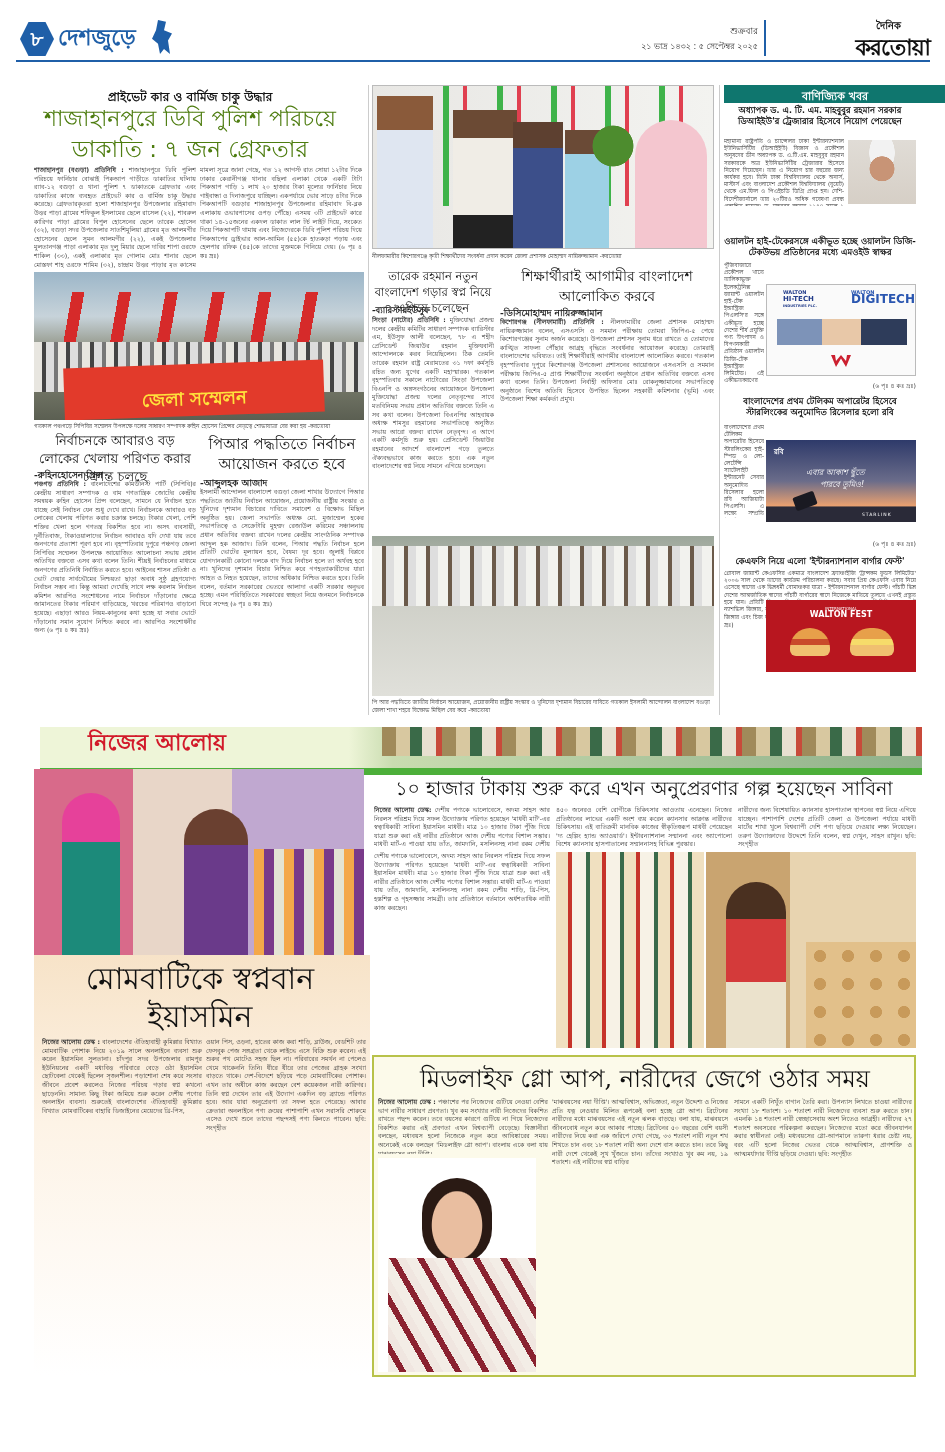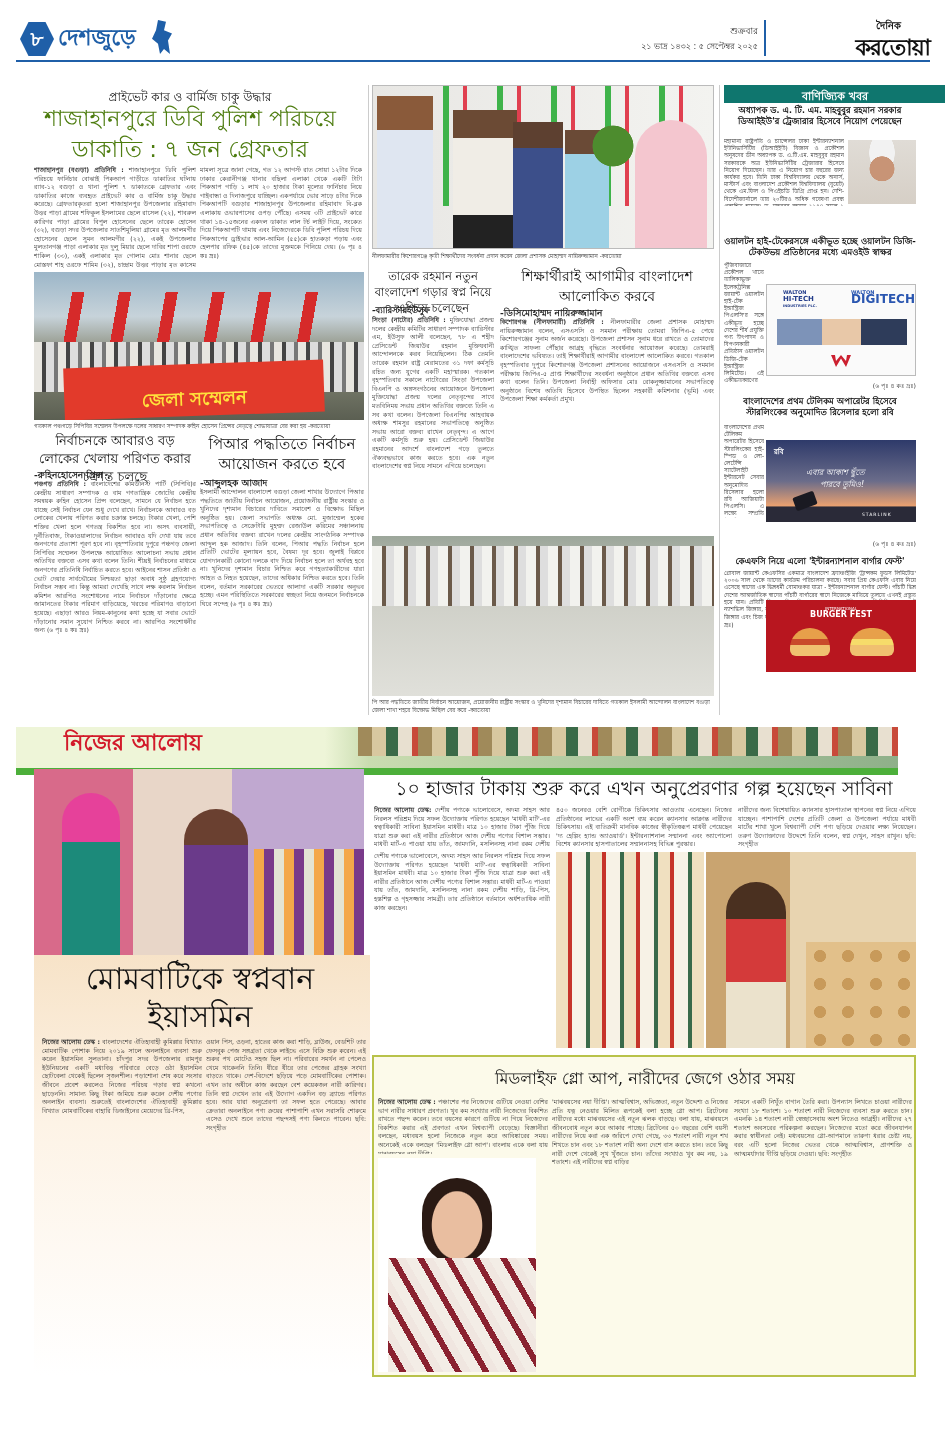--- a/index.html
+++ b/index.html
@@ -22,21 +22,21 @@
   </div>
   <div class="abs" style="left:42px;top:4px;font-size:22px;font-weight:bold;color:#1f5fa8;line-height:32px">দেশজুড়ে</div>
   <div class="abs" style="left:136px;top:2px;width:20px;height:34px;background:#1f5fa8;clip-path:polygon(30% 0,70% 5%,60% 30%,100% 40%,80% 60%,90% 100%,60% 85%,40% 100%,30% 70%,0 55%,20% 30%)"></div>
   <div class="abs" style="right:172px;top:6px;font-size:9px;color:#333;text-align:right">শুক্রবার</div>
   <div class="abs" style="right:172px;top:22px;font-size:8px;color:#333;text-align:right">২১ ভাদ্র ১৪৩২ : ৫ সেপ্টেম্বর ২০২৫</div>
   <div class="abs" style="right:164px;top:2px;width:2px;height:36px;background:#1f5fa8"></div>
   <div class="abs" style="right:29px;top:0px;font-size:10px;font-weight:bold;color:#111">দৈনিক</div>
   <div class="abs" style="right:0;top:12px;font-size:22px;font-weight:bold;color:#111;letter-spacing:-1px">করতোয়া</div>
 </div>
 
-<div class="abs" style="left:20px;top:88px;width:340px;font-size:12px;font-weight:normal;text-align:center;color:#111">প্রাইভেট কার ও বার্মিজ চাকু উদ্ধার</div>
+<div class="abs" style="left:20px;top:88px;width:340px;font-size:12px;font-weight:bold;text-align:center;color:#111">প্রাইভেট কার ও বার্মিজ চাকু উদ্ধার</div>
 <div class="abs hd-red" style="left:20px;top:104px;width:340px;font-size:22px;line-height:30px">শাজাহানপুরে ডিবি পুলিশ পরিচয়ে</div>
 <div class="abs hd-red" style="left:20px;top:134px;width:340px;font-size:23px;line-height:30px">ডাকাতি : ৭ জন গ্রেফতার</div>
 <div class="abs txt" style="left:34px;top:166px;width:162px;height:102px"><b>শাজাহানপুর (বগুড়া) প্রতিনিধি :</b> <span>শাজাহানপুরে ডিবি পুলিশ পরিচয়ে ফার্নিচার বোঝাই পিকআপ গাড়ীতে ডাকাতির ঘটনায় র‌্যাব-১২ বগুড়া ও থানা পুলিশ ৭ ডাকাতকে গ্রেফতার এবং ডাকাতির কাজে ব্যবহৃত প্রাইভেট কার ও বার্মিজ চাকু উদ্ধার করেছে। গ্রেফতারকৃতরা হলো শাজাহানপুর উপজেলার রহিমাবাদ উত্তর পাড়া গ্রামের শফিকুল ইসলামের ছেলে রাসেল (২২), শাবরুল কারিগর পাড়া গ্রামের বিপুল হোসেনের ছেলে তারেক হোসেন (৩২), বগুড়া সদর উপজেলার সাতশিমুলিয়া গ্রামের মৃত আলমগীর হোসেনের ছেলে সুমন আলমগীর (২২), একই উপজেলার মুলতানগঞ্জ পাড়া এলাকার মৃত দুলু মিয়ার ছেলে দাবির শাপা ওরফে শাকিল (৩৩), একই এলাকার মৃত গোলাম মোঃ শানার ছেলে মোস্তফা শাহ ওরফে শামিম (৩২), চান্দ্রাম উত্তর পাড়ার মৃত কাসেম মিয়ার ছেলে কামাল ওরফে সুমন কামাল ওরফে জুয়েল (৩৪) এবং নিশিন্দারা মধ্যপাড়া এলাকার মৃত সামাদের ছেলে রুবেল আহমেদ (৩৫)।</span></div>
 <div class="abs txt" style="left:200px;top:166px;width:162px;height:102px"><span>মামলা সূত্রে জানা গেছে, গত ১২ আগস্ট রাত সোয়া ১২টার দিকে ঢাকার কেরানীগঞ্জ থানার বছিলা এলাকা থেকে একটি টাটা পিকআপ গাড়ি ১ লাখ ২০ হাজার টাকা মূল্যের ফার্নিচার নিয়ে গাইবান্ধা ও দিনাজপুরে যাচ্ছিল। একপর্যায়ে ভোর সাড়ে ৪টার দিকে পিকআপটি বগুড়ার শাজাহানপুর উপজেলার রহিমাবাদ বি-ব্লক এলাকায় ওভারপাসের ওপড় পৌঁছে। এসময় ৩টি প্রাইভেট কারে থাকা ১৪-১৫জনের একদল ডাকাত লাল টর্চ লাইট দিয়ে, সংকেত দিয়ে পিকআপটি থামায় এবং নিজেদেরকে ডিবি পুলিশ পরিচয় দিয়ে পিকআপের ড্রাইভার আল-আমিন (৫৫)কে হাতকড়া পড়ায় এবং হেলপার রফিক (৪৫)কে তাদের মুক্তমকে গিনিয়ে দেয়।</span> <span class="jump">(৬ পৃঃ ৪ কঃ দ্রঃ)</span></div>
 
 <div class="abs photo" style="left:34px;top:272px;width:330px;height:148px;background:linear-gradient(#9cb6c8 0%,#c7d3da 30%,#8a8c7a 55%,#5b5f52 100%)">
   <div class="abs" style="left:20px;top:20px;width:290px;height:60px;background:repeating-linear-gradient(100deg,transparent 0 18px,#d62a2a 18px 30px,transparent 30px 46px)"></div>
   <div class="abs" style="left:0;top:70px;width:330px;height:50px;background:repeating-linear-gradient(90deg,#e8e6e0 0 8px,#444 8px 12px,#ddd 12px 20px,#777 20px 24px)"></div>
   <div class="abs" style="left:30px;top:92px;width:260px;height:52px;background:#e23a2b;transform:rotate(-2deg);text-align:center">
     <span style="color:#ffe23c;font-size:18px;font-weight:bold;line-height:70px">জেলা সম্মেলন</span>
@@ -105,26 +105,26 @@
   <div class="abs" style="left:40px;top:26px;color:#fff;font-size:8px;font-style:italic">এবার আকাশ ছুঁতে</div>
   <div class="abs" style="left:54px;top:38px;color:#fff;font-size:8px;font-style:italic">পারবে তুমিও!</div>
   <div class="abs" style="left:28px;top:54px;width:22px;height:14px;background:#1a1a22;transform:rotate(-20deg);border-radius:2px"></div>
   <div class="abs" style="left:96px;top:72px;color:#fff;font-size:4.5px;letter-spacing:1px">STARLINK</div>
 </div>
 <div class="abs txt" style="left:724px;top:540px;width:192px;text-align:right">(৬ পৃঃ ৪ কঃ দ্রঃ)</div>
 <div class="abs hd-black" style="left:724px;top:556px;width:192px;font-size:8.5px;line-height:11px;font-weight:bold">কেএফসি নিয়ে এলো 'ইন্টারন্যাশনাল বার্গার ফেস্ট'</div>
 <div class="abs txt" style="left:724px;top:570px;width:192px;height:130px;font-size:5.6px;line-height:7.2px"><span>গ্লোবাল জায়ান্ট কেএফসির একমাত্র বাংলাদেশ ফ্র্যাঞ্চাইজি 'ট্রান্সকম ফুডস লিমিটেড' ২০০৬ সাল থেকে তাদের কার্যক্রম পরিচালনা করছে। সবার প্রিয় কেএফসি এবার নিয়ে এসেছে স্বাদের এক ভিন্নধর্মী বোমাঞ্চকর যাত্রা - ইন্টারন্যাশনাল বার্গার ফেস্ট। পাঁচটি ভিন্ন দেশের আন্তর্জাতিক স্বাদের পাঁচটি বার্গারের স্বাদে নিজেকে মাতিয়ে তুলতে এখনই প্রস্তুত হয়ে যান। প্রতিটি জিঙ্গার ভিন্ন ভিন্ন দেশের স্বাদ ও ঐতিহ্যকে প্রতিনিধিত্ব করে। হট ন্যাশভিল জিঙ্গার, ক্যারিবিয়ান স্পাইসি জিঙ্গার, থাইটি মশলা জিঙ্গার, মেক্সিকান সালসা জিঙ্গার এবং চিজ ভরপুর ইতালিয়ান ভিন্ন জিঙ্গার ভিন্ন ভিন্ন স্বাদে বার্গার</span> <span class="jump">(৬ পৃঃ ৪ কঃ দ্রঃ)</span></div>
 <div class="abs" style="left:766px;top:600px;width:150px;height:72px;background:#b8161f">
   <div class="abs" style="left:0;width:150px;top:6px;text-align:center;color:#fff;font-size:4px">INTERNATIONAL</div>
-  <div class="abs" style="left:0;width:150px;top:10px;text-align:center;color:#fff;font-size:8px;font-weight:bold">BURGER FEST</div>
+  <div class="abs" style="left:0;width:150px;top:10px;text-align:center;color:#fff;font-size:8px;font-weight:bold">WALTON FEST</div>
   <div class="abs" style="left:24px;top:28px;width:40px;height:28px;background:linear-gradient(#e7a04a 0 40%,#c94a2b 40% 60%,#f0c070 60%);border-radius:20px 20px 6px 6px"></div>
   <div class="abs" style="left:84px;top:28px;width:44px;height:28px;background:linear-gradient(#e7a04a 0 40%,#f6dc6a 40% 60%,#f0c070 60%);border-radius:20px 20px 6px 6px"></div>
 </div>
 
-<div class="abs" style="left:16px;top:727px;width:882px;height:48px;background:linear-gradient(90deg,#eef5d8 0 35%,#c9dcb0 40%,#8fb08a 100%);border-bottom:7px solid #4caf3a">
+<div class="abs" style="left:40px;top:727px;width:882px;height:48px;background:linear-gradient(90deg,#eef5d8 0 35%,#c9dcb0 40%,#8fb08a 100%);border-bottom:7px solid #4caf3a">
   <div class="abs" style="left:48px;top:2px;font-size:22px;font-weight:bold;color:#d21a2a;line-height:28px">নিজের আলোয়</div>
   <div class="abs" style="left:342px;top:0;width:540px;height:29px;background:repeating-linear-gradient(90deg,#a08a5a 0 14px,#d8c8a0 14px 28px,#3a6a48 28px 40px,#e8e0d0 40px 54px,#c84a3a 54px 60px)"></div>
 </div>
 
 <div class="abs photo" style="left:34px;top:769px;width:330px;height:186px;background:linear-gradient(90deg,#d86a8a 0 30%,#e8d6c8 30% 60%,#c0a8d0 60%)">
   <div class="abs" style="left:28px;top:24px;width:58px;height:162px;background:linear-gradient(#e6419a 0 30%,#1c8a7a 30%);border-radius:30px 30px 0 0"></div>
   <div class="abs" style="left:150px;top:40px;width:64px;height:146px;background:linear-gradient(#6a4030 0 25%,#6a3a8a 25%);border-radius:32px 32px 0 0"></div>
   <div class="abs" style="left:220px;top:80px;width:110px;height:106px;background:repeating-linear-gradient(90deg,#f4a84a 0 10px,#7a3a8a 10px 20px,#e4e4d4 20px 30px)"></div>
 </div>
 
@@ -138,21 +138,21 @@
 <div class="abs txt" style="left:556px;top:806px;width:176px;height:42px"><span>৪৫০ জনেরও বেশি রোগীকে চিকিৎসার আওতায় এনেছেন। নিজের প্রতিষ্ঠানের লাভের একটি অংশ ব্যয় করেন ক্যানসার আক্রান্ত নারীদের চিকিৎসায়। এই ব্যতিক্রমী মানবিক কাজের স্বীকৃতিস্বরূপ মাধবী পেয়েছেন 'দ্য হেল্পিং হ্যান্ড অ্যাওয়ার্ড'। ইন্টারন্যাশনাল সম্মাননা এবং অ্যাপোলো বিশেষ ক্যানসার হাসপাতালের সম্মাননাসহ বিভিন্ন পুরস্কার।</span></div>
 <div class="abs txt" style="left:738px;top:806px;width:178px;height:50px"><span>নারীদের জন্য বিশেষায়িত ক্যানসার হাসপাতাল স্থাপনের স্বপ্ন নিয়ে এগিয়ে যাচ্ছেন। পাশাপাশি দেশের প্রতিটি জেলা ও উপজেলা পর্যায়ে মাধবী মার্টের শাখা খুলে বিশ্বব্যাপী দেশি পণ্য ছড়িয়ে দেওয়ার লক্ষ্য নিয়েছেন। তরুণ উদ্যোক্তাদের উদ্দেশে তিনি বলেন, স্বপ্ন দেখুন, সাহস রাখুন। ছবি: সংগৃহীত</span></div>
 <div class="abs photo" style="left:556px;top:852px;width:148px;height:196px;background:repeating-linear-gradient(90deg,#f0e0c0 0 12px,#c6342a 12px 16px,#f7f2e6 16px 30px,#3a6a4a 30px 34px)"></div>
 <div class="abs photo" style="left:706px;top:852px;width:210px;height:196px;background:linear-gradient(90deg,#c9a470 0 40%,#e8d4b0 40%)">
   <div class="abs" style="left:20px;top:30px;width:60px;height:166px;background:linear-gradient(#4a3020 0 22%,#d43a3a 22% 60%,#ebe2cc 60%);border-radius:30px 30px 0 0"></div>
   <div class="abs" style="left:100px;top:90px;width:110px;height:106px;background:radial-gradient(circle,#c89a5a 30%,#e2c08a 31%);background-size:28px 28px"></div>
 </div>
 <div class="abs txt" style="left:374px;top:852px;width:176px;height:196px"><span>দেশীয় পণ্যকে ভালোবেসে, অদম্য সাহস আর নিরলস পরিশ্রম দিয়ে সফল উদ্যোক্তায় পরিণত হয়েছেন 'মাধবী মার্ট'-এর স্বত্বাধিকারী সাবিনা ইয়াসমিন মাধবী। মাত্র ১০ হাজার টাকা পুঁজি দিয়ে যাত্রা শুরু করা এই নারীর প্রতিষ্ঠানে আজ দেশীয় পণ্যের বিশাল সম্ভার। মাধবী মার্ট-এ পাওয়া যায় তাঁত, জামদানি, মসলিনসহ নানা রকম দেশীয় শাড়ি, থ্রি-পিস, হস্তশিল্প ও গৃহসজ্জার সামগ্রী। তার প্রতিষ্ঠানে বর্তমানে অর্ধশতাধিক নারী কাজ করছেন।</span></div>
 
 <div class="abs" style="left:372px;top:1055px;width:544px;height:322px;background:#fcfaea;border:2px solid #b8c24a"></div>
-<div class="abs hd-black" style="left:378px;top:1062px;width:534px;font-size:16px;line-height:34px;white-space:nowrap">মিডলাইফ গ্লো আপ, নারীদের জেগে ওঠার সময়</div>
+<div class="abs hd-black" style="left:378px;top:1062px;width:534px;font-size:24px;line-height:34px;white-space:nowrap">মিডলাইফ গ্লো আপ, নারীদের জেগে ওঠার সময়</div>
 <div class="abs txt" style="left:378px;top:1098px;width:170px;height:56px"><b>নিজের আলোয় ডেস্ক :</b> <span>পঞ্চাশের পর নিজেদের গুটিয়ে নেওয়া বেশির ভাগ নারীর সাধারণ প্রবণতা। খুব কম সংখ্যার নারী নিজেদের বিকশিত রাখতে পছন্দ করেন। তবে বয়সের কারণে গুটিয়ে না গিয়ে নিজেদের বিকশিত করার এই প্রবণতা এখন বিশ্বব্যাপী বেড়েছে। বিজ্ঞানীরা বলছেন, মধ্যবয়স হলো নিজেকে নতুন করে আবিষ্কারের সময়। অনেকেই একে বলছেন 'মিডলাইফ গ্লো আপ'। বাংলায় একে বলা যায় মাঝবয়সের নয়া দীপ্তি।</span></div>
 <div class="abs photo" style="left:378px;top:1158px;width:158px;height:214px;background:linear-gradient(#fff 0 100%)">
   <div class="abs" style="left:44px;top:20px;width:70px;height:86px;background:radial-gradient(ellipse at 50% 55%,#e9bea0 0 50%,#2a1a14 52%);border-radius:40px"></div>
   <div class="abs" style="left:10px;top:100px;width:148px;height:114px;background:repeating-linear-gradient(60deg,#f3ede6 0 10px,#8a2230 10px 16px,#f0e6e0 16px 24px)"></div>
 </div>
 <div class="abs txt" style="left:552px;top:1098px;width:176px;height:276px"><span>'মাঝবয়সের নয়া দীপ্তি'। আত্মবিশ্বাস, অভিজ্ঞতা, নতুন উদ্দেশ্য ও নিজের প্রতি যত্ন নেওয়ার মিলিত রূপকেই বলা হচ্ছে গ্লো আপ। ব্রিটেনের নারীদের মধ্যে মাঝবয়সের এই নতুন ঝলক বাড়ছে। বলা যায়, মাঝবয়সে জীবনবোধ নতুন করে আকার পাচ্ছে। ব্রিটেনের ৫০ বছরের বেশি বয়সী নারীদের নিয়ে করা এক জরিপে দেখা গেছে, ৩৩ শতাংশ নারী নতুন শখ শিখতে চান এবং ১৮ শতাংশ নারী অন্য দেশে বাস করতে চান। তবে কিছু নারী দেশে থেকেই সুখ খুঁজতে চান। তাঁদের সংখ্যাও খুব কম নয়, ১৯ শতাংশ। এই নারীদের স্বপ্ন বাড়ির</span></div>
 <div class="abs txt" style="left:734px;top:1098px;width:178px;height:276px"><span>সামনে একটি নিখুঁত বাগান তৈরি করা। উপন্যাস লিখতে চাওয়া নারীদের সংখ্যা ১৮ শতাংশ। ১০ শতাংশ নারী নিজেদের ব্যবসা শুরু করতে চান। এমনকি ১৪ শতাংশ নারী স্বেচ্ছাসেবায় অংশ নিতেও আগ্রহী। নারীদের ২৭ শতাংশ অবসরের পরিকল্পনা করছেন। নিজেদের মতো করে জীবনযাপন করার স্বাধীনতা নেই। মধ্যবয়সের গ্লো-আপমানে তারুণ্য ধরার চেষ্টা নয়, বরং এটি হলো নিজের ভেতর থেকে আত্মবিশ্বাস, প্রাণশক্তি ও আত্মমর্যাদার দীপ্তি ছড়িয়ে দেওয়া। ছবি: সংগৃহীত</span></div>
 
 <div class="abs" style="left:368px;top:85px;width:1px;height:630px;background:#ccc"></div>
 <div class="abs" style="left:719px;top:85px;width:1px;height:630px;background:#ccc"></div>

